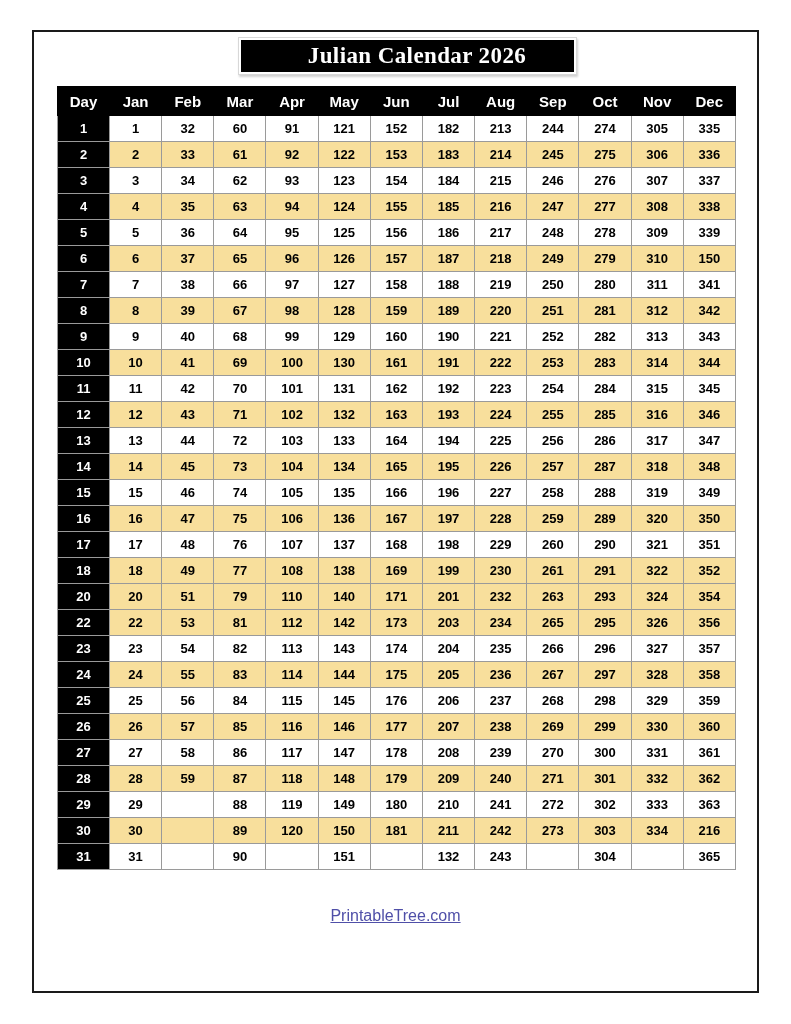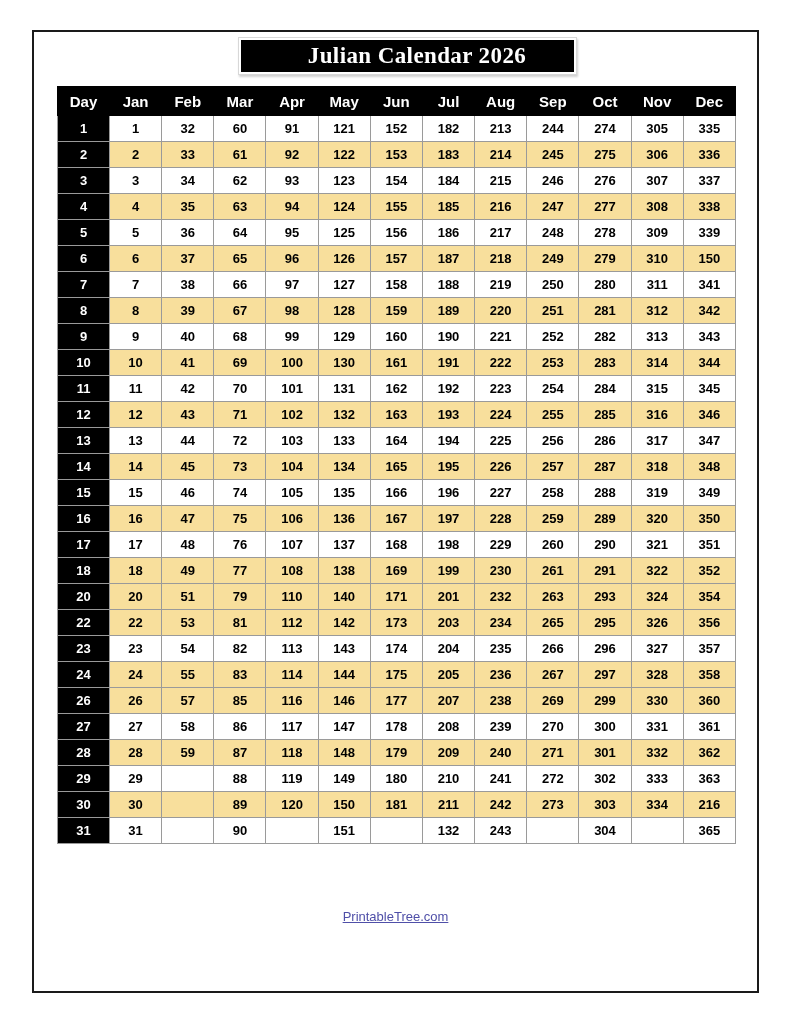--- a/index.html
+++ b/index.html
@@ -120,21 +120,21 @@
   
   .footer {
     position: absolute;
     left: 0;
     right: 0;
     top: 875px;
     text-align: center;
   }
   .footer-link {
     font-family: "Liberation Sans", sans-serif;
-    font-size: 13px;
+    font-size: 16px;
     color: #4f4fa8;
     text-decoration: underline;
     cursor: pointer;
   }
 </style>
 </head>
 <body>
 
 <div id="page-sheet">
 
@@ -503,20 +503,35 @@
             <td class="mcell">114</td>
             <td class="mcell">144</td>
             <td class="mcell">175</td>
             <td class="mcell">205</td>
             <td class="mcell">236</td>
             <td class="mcell">267</td>
             <td class="mcell">297</td>
             <td class="mcell">328</td>
             <td class="mcell">358</td>
           </tr>
+          <tr class="row-odd">
+            <td class="daycell">25</td>
+            <td class="mcell">25</td>
+            <td class="mcell">56</td>
+            <td class="mcell">84</td>
+            <td class="mcell">115</td>
+            <td class="mcell">145</td>
+            <td class="mcell">176</td>
+            <td class="mcell">206</td>
+            <td class="mcell">237</td>
+            <td class="mcell">268</td>
+            <td class="mcell">298</td>
+            <td class="mcell">329</td>
+            <td class="mcell">359</td>
+          </tr>
           <tr class="row-even">
             <td class="daycell">26</td>
             <td class="mcell">26</td>
             <td class="mcell">57</td>
             <td class="mcell">85</td>
             <td class="mcell">116</td>
             <td class="mcell">146</td>
             <td class="mcell">177</td>
             <td class="mcell">207</td>
             <td class="mcell">238</td>

